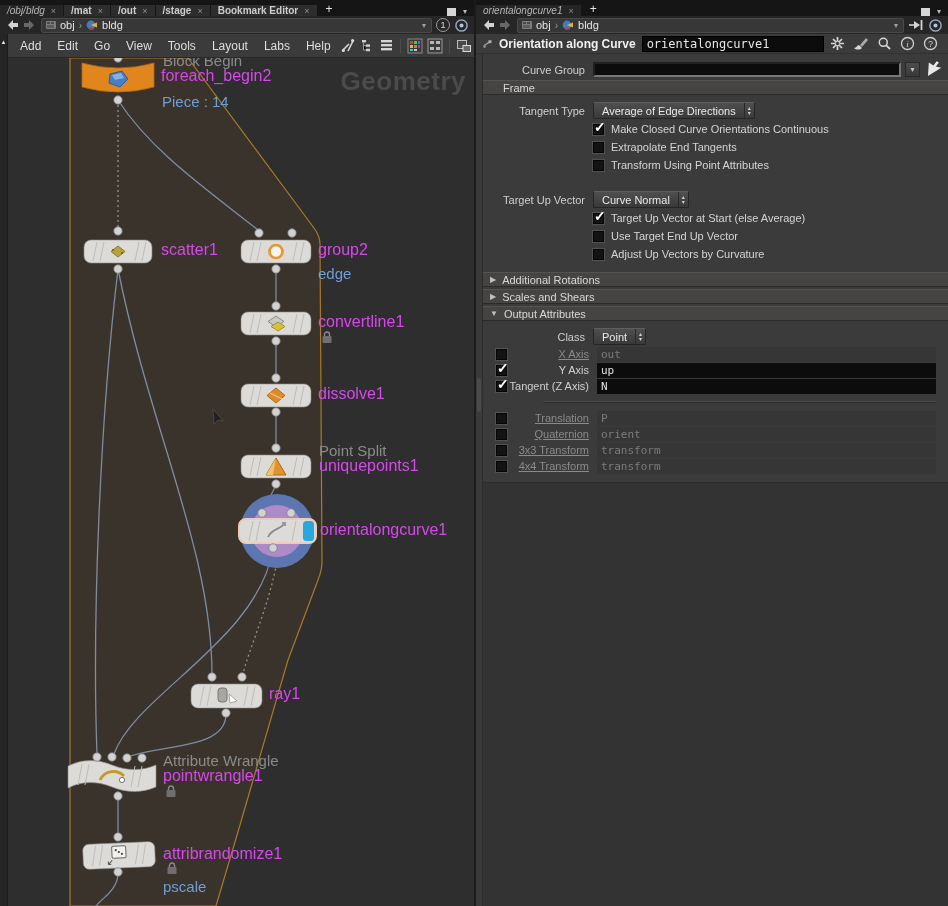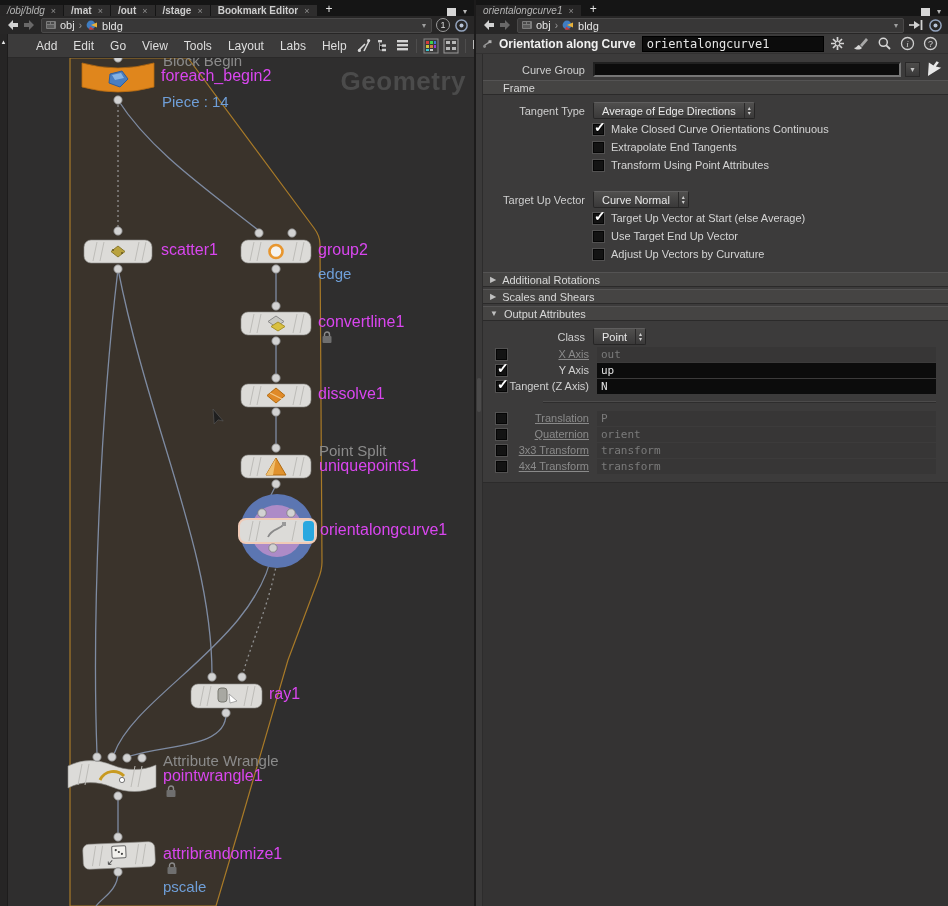--- a/index.html
+++ b/index.html
@@ -24,35 +24,35 @@
   .pane-box { width:9px; height:8px; background:#d6d6d6; }
   .tiny-arrow { color:#b8b8b8; font-size:8px; }
 
   
   .pathbar { height:18px; background:#272626; display:flex; align-items:center;
     gap:4px; padding:0 5px; }
   .navarrow { width:14px; height:12px; }
   .chipbar { flex:1; height:15px; background:#383737; border:1px solid #4a4949;
     border-radius:2px; display:flex; align-items:center; gap:4px; padding:0 3px;
     font-size:11px; color:#e4e4e4; }
-  .chip { display:flex; align-items:flex-end; gap:3px; }
+  .chip { display:flex; align-items:flex-start; gap:3px; }
   .crumb-sep { color:#9a9a9a; font-size:10px; }
   .chip-dd { margin-left:auto; color:#9f9f9f; font-size:8px; padding:0 2px; }
   .badge1 { width:14px; height:14px; border:1px solid #9a9a9a; border-radius:50%;
     display:flex; align-items:center; justify-content:center;
     font-size:9px; color:#dcdcdc; }
 
   
   .left-body { flex:1; display:flex; min-height:0; }
   .gutter { width:8px; background:#262525; border-right:1px solid #1d1c1c;
     display:flex; justify-content:center; }
   .gutter span { color:#e8e8e8; font-size:6px; margin-top:5px; }
   .left-main { flex:1; display:flex; flex-direction:column; min-width:0; }
   .menubar { height:24px; background:#3c3b3b; display:flex; align-items:center;
-    font-size:12px; color:#dedede; padding-left:20px; border-bottom:1px solid #2a2929; }
+    font-size:12px; color:#dedede; padding-left:4px; border-bottom:1px solid #2a2929; }
   .menuitem { padding:0 8px; height:100%; display:flex; align-items:center; }
   .micons { display:flex; align-items:center; gap:4px; margin-left:2px; }
   .msep { width:1px; height:14px; background:#4e4d4d; margin:0 2px; }
 
   
   .network { flex:1; position:relative; background:#2f2e2e; overflow:hidden; }
   .network svg.net { position:absolute; left:0; top:0; }
   .nlabel { position:absolute; font-size:16px; color:#d946ef; white-space:nowrap; }
   .nlabel-dim { position:absolute; font-size:15px; color:#8b8b8b; white-space:nowrap; }
   .nlabel-blue { position:absolute; font-size:15px; color:#6f9fd8; white-space:nowrap; }

